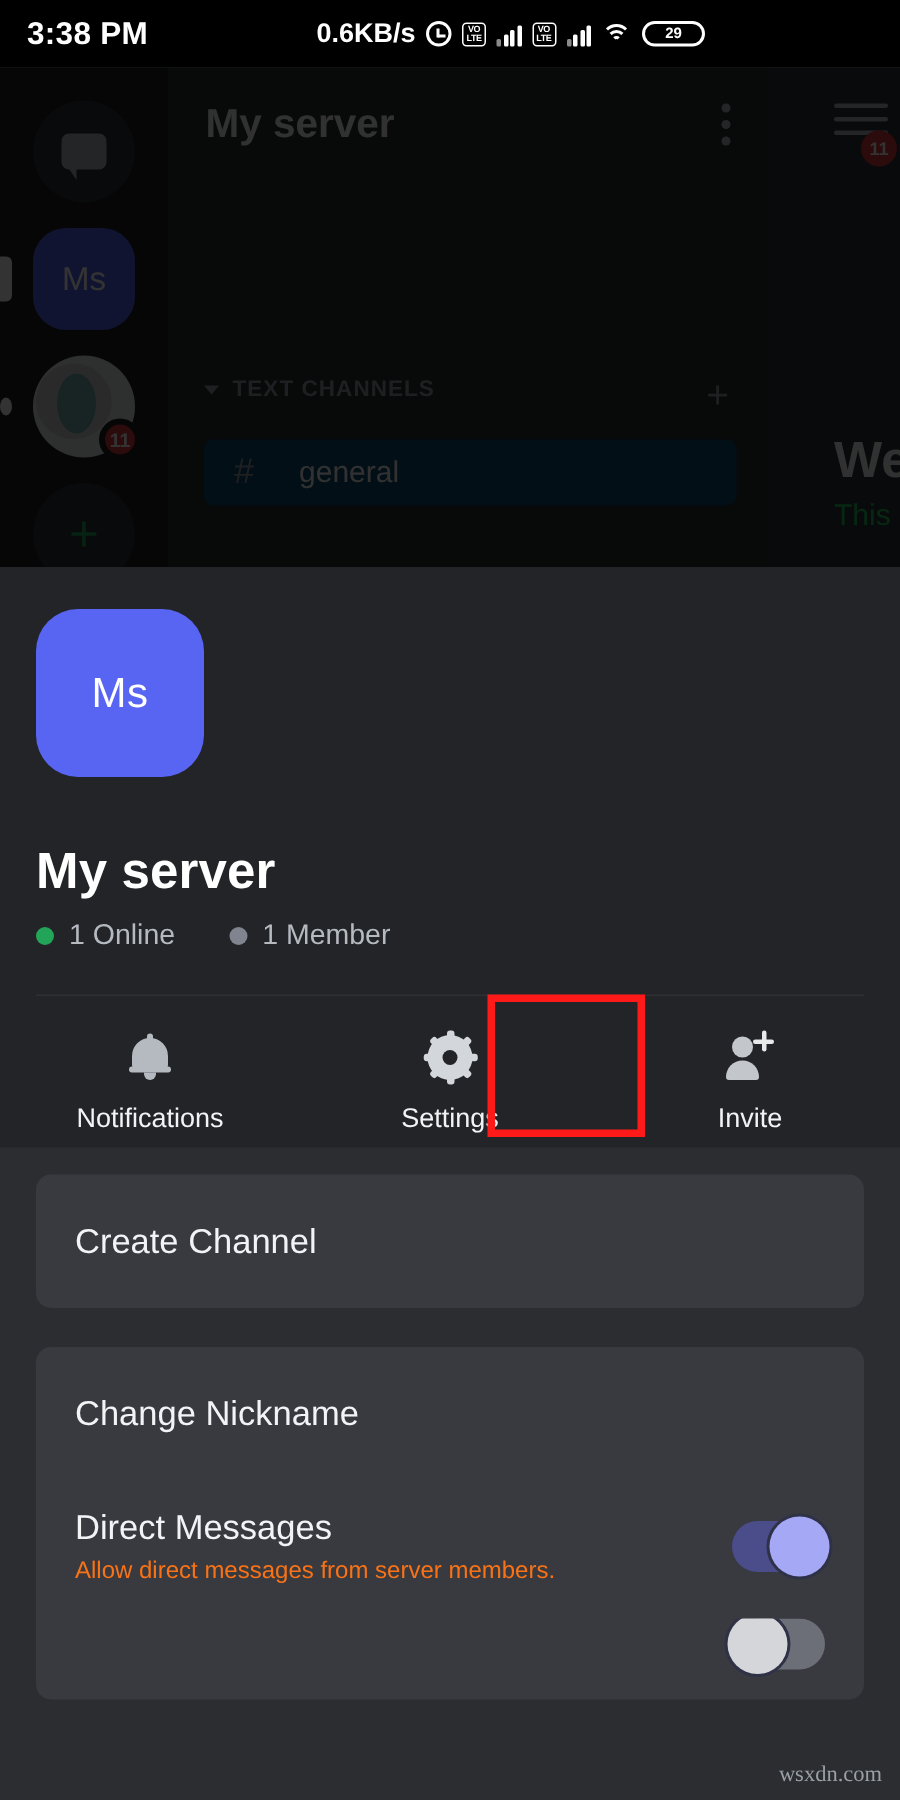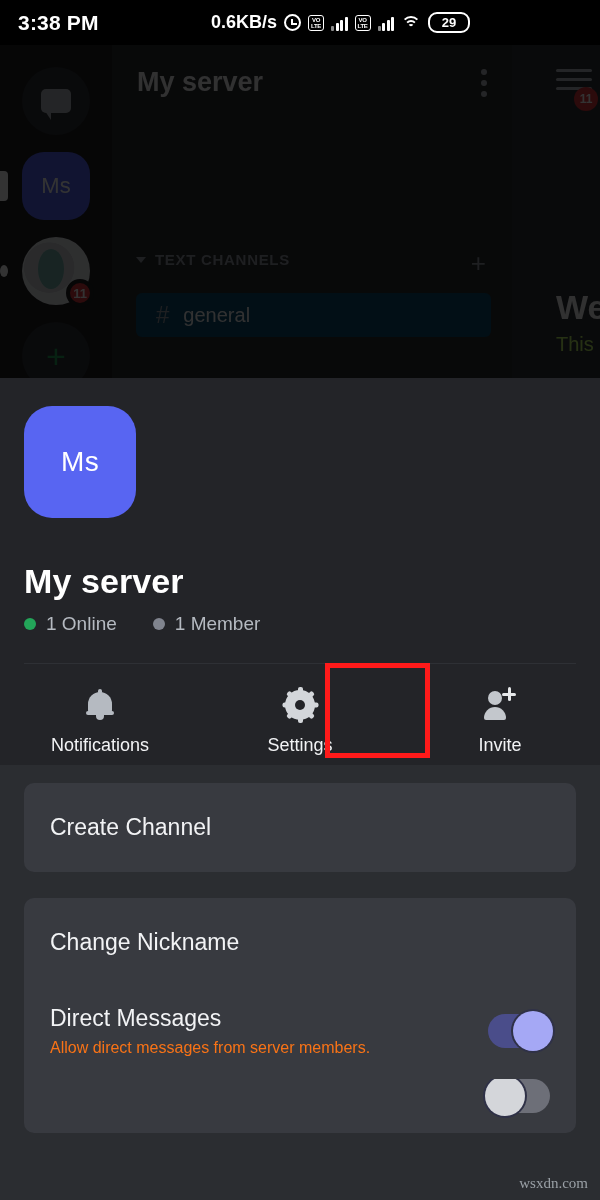--- a/index.html
+++ b/index.html
@@ -32,21 +32,21 @@
   .bars i:nth-child(1){height:5px;} .bars i:nth-child(2){height:8px;}
   .bars i:nth-child(3){height:11px;} .bars i:nth-child(4){height:14px;}
   .bars.dim i:nth-child(1){background:#8a8a8a;}
   .wifi{ width:20px; height:16px; position:relative; }
   .wifi span{ position:absolute; left:50%; transform:translateX(-50%) ; border:2px solid #fff;
               border-bottom-color:transparent; border-left-color:transparent; border-right-color:transparent;
               border-radius:50%; }
   .wifi .w1{ width:20px; height:20px; top:1px; }
   .wifi .w2{ width:13px; height:13px; top:5px; }
   .wifi .w3{ width:6px;  height:6px;  top:9px; }
-  .battery{ border:2px solid #fff; border-radius:9px; padding:1px 7px; font-size:13px;
+  .battery{ border:2px solid #fff; border-radius:9px; padding:1px 7px; font-size:10px;
             font-weight:bold; color:#fff; min-width:42px; text-align:center; }
 
   
   .bg-app{ position:absolute; top:45px; left:0; width:600px; height:333px; background:#1e1f22;
            overflow:hidden; }
   .bg-dim{ position:absolute; inset:0; background:rgba(0,0,0,.80); z-index:50; }
   .guild-rail{ position:absolute; left:0; top:0; width:112px; height:100%; background:#1e1f22; }
   .g-item{ position:absolute; left:22px; width:68px; height:68px; }
   .g-dm{ top:22px; border-radius:50%; background:#313338; display:flex; align-items:center; justify-content:center; }
   .g-dm .bub{ width:30px; height:24px; background:#b5bac1; border-radius:5px; position:relative; }
@@ -73,32 +73,32 @@
   .bg-kebab i{ display:block; width:6px; height:6px; border-radius:50%; background:#b5bac1; margin-bottom:5px; }
   .bg-invite{ position:absolute; left:25px; top:97px; width:350px; height:48px; background:#313338;
               border-radius:6px; color:#b5bac1; font-size:19px; display:flex; align-items:center;
               justify-content:center; }
   .bg-cat{ position:absolute; left:24px; top:206px; color:#949ba4; font-size:15px; font-weight:bold;
            letter-spacing:.7px; display:flex; align-items:center; gap:9px; }
   .bg-chev{ width:0;height:0;border-left:5px solid transparent;border-right:5px solid transparent;
             border-top:6px solid #949ba4; }
   .bg-catplus{ position:absolute; right:26px; top:203px; color:#949ba4; font-size:26px; font-weight:300; }
   .bg-chan{ position:absolute; left:24px; top:248px; width:355px; height:44px; background:#0c4a6e;
-            border-radius:6px; display:flex; align-items:center; gap:14px; padding:0 20px;
+            border-radius:6px; display:flex; align-items:center; gap:30px; padding:0 20px;
             color:#f2f3f5; font-size:20px; }
   .bg-hash{ color:#949ba4; font-size:24px; }
 
   .bg-main{ position:absolute; left:512px; top:0; width:88px; height:100%; background:#313338; }
   .bg-burger{ position:absolute; left:44px; top:24px; width:36px; }
   .bg-burger i{ display:block; height:3px; background:#b5bac1; border-radius:2px; margin-bottom:6px; }
   .bg-burger-badge{ position:absolute; left:62px; top:42px; width:24px; height:24px; border-radius:50%;
                     background:#da373c; color:#fff; font-size:12px; font-weight:bold;
                     display:flex; align-items:center; justify-content:center; }
   .bg-welcome{ position:absolute; left:44px; top:243px; color:#f2f3f5; font-size:34px; font-weight:bold; }
-  .bg-sub{ position:absolute; left:44px; top:288px; color:#bef264; font-size:20px; }
+  .bg-sub{ position:absolute; left:44px; top:288px; color:#22c55e; font-size:20px; }
 
   
   .sheet{ position:absolute; left:0; top:378px; width:600px; height:822px; background:#232428; }
   .sheet-head{ padding:28px 24px 0; }
   .srv-icon{ width:112px; height:112px; border-radius:28px; background:#5865f2; color:#fff;
              font-size:28px; display:flex; align-items:center; justify-content:center; letter-spacing:.3px; }
   .srv-name{ margin-top:44px; color:#fff; font-size:34px; font-weight:bold; letter-spacing:.1px; }
   .srv-meta{ margin-top:12px; display:flex; align-items:center; gap:10px; color:#b5bac1; font-size:19px; }
   .dot{ width:12px; height:12px; border-radius:50%; display:inline-block; }
   .dot.online{ background:#23a559; }

